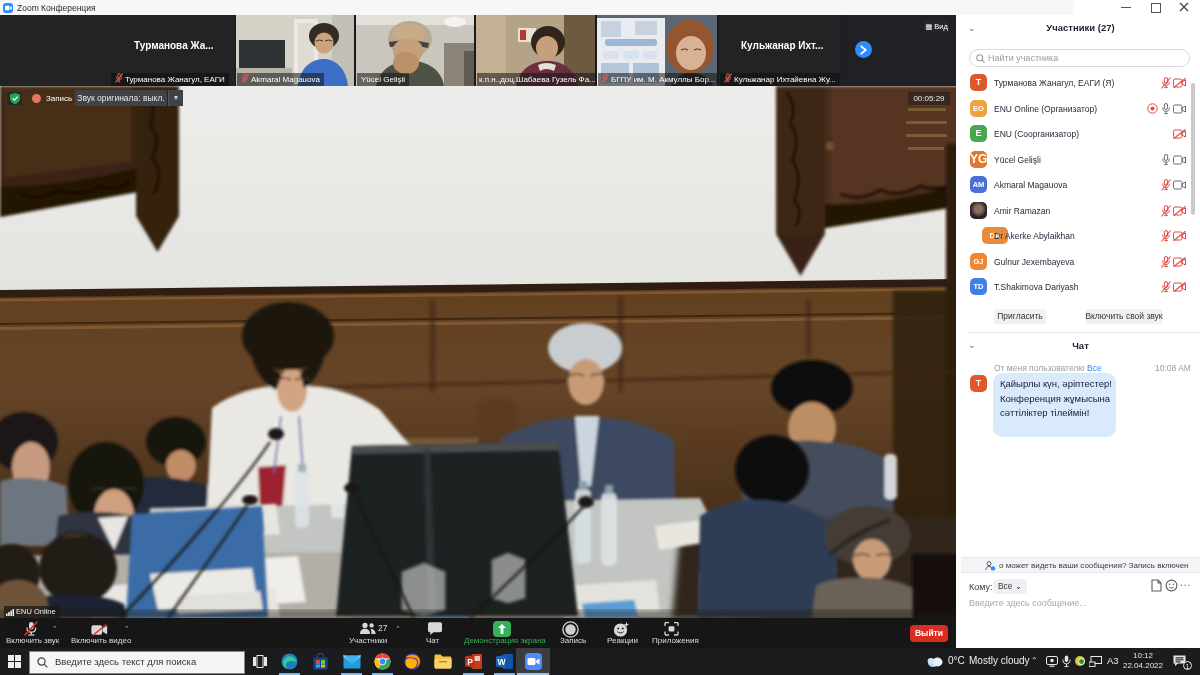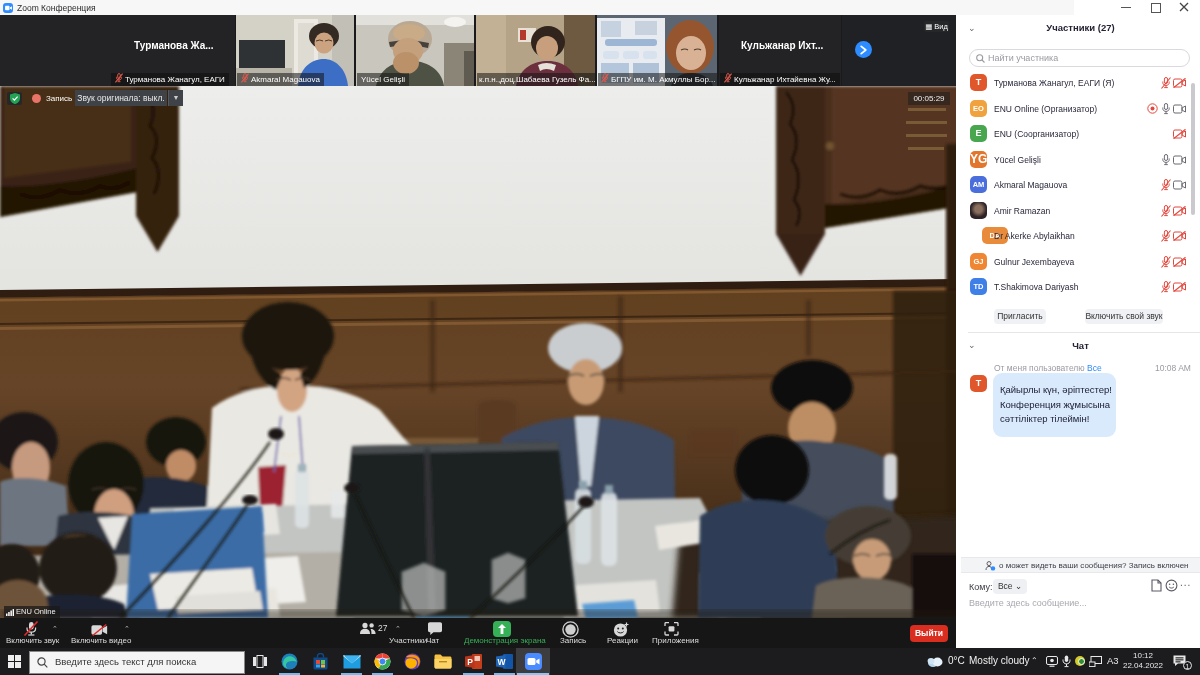--- a/index.html
+++ b/index.html
@@ -359,21 +359,21 @@
   <div class="abs" style="left:124px;top:7px;color:#bbb;font-size:7px;">⌃</div>
 
   <svg class="abs" style="left:359px;top:4px;" width="18" height="13" viewBox="0 0 18 13">
     <circle cx="6" cy="3.4" r="2.6" fill="#d8d8d8"></circle>
         <path d="M1 12 C1 8.4 3.2 6.8 6 6.8 C8.8 6.8 11 8.4 11 12 Z" fill="#d8d8d8"></path>
     <circle cx="12.6" cy="3.4" r="2.2" fill="#d8d8d8"></circle>
         <path d="M11.5 6.9 C14 6.7 16.6 8.2 16.6 11.9 L12.4 12 C12.4 9.8 12.4 8.4 11.5 6.9 Z" fill="#d8d8d8"></path>
   </svg>
   <div class="lbl" style="left:378px;top:5px;color:#ddd;font-size:8.5px;">27</div>
   <div class="abs" style="left:395px;top:7px;color:#bbb;font-size:7px;">⌃</div>
-  <div class="lbl" style="left:349px;top:18px;color:#ddd;margin-left:40px;">Участники</div>
+  <div class="lbl" style="left:349px;top:18px;color:#ddd;">Участники</div>
 
   <svg class="abs" style="left:427px;top:4px;" width="16" height="14" viewBox="0 0 16 14">
     <path d="M1 2 C1 1 1.8 0.3 2.8 0.3 H13.2 C14.2 0.3 15 1 15 2 V8.6 C15 9.6 14.2 10.3 13.2 10.3 H6.5 L3.3 13 V10.3 H2.8 C1.8 10.3 1 9.6 1 8.6 Z" fill="#d8d8d8"></path>
   </svg>
   <div class="lbl" style="left:426px;top:18px;color:#ddd;">Чат</div>
 
   <div class="abs" style="left:493px;top:3px;width:18px;height:16px;background:#35b057;border-radius:4px;"></div>
   <svg class="abs" style="left:497px;top:6px;" width="10" height="10" viewBox="0 0 10 10">
         <path d="M5 0 L9 4 H6.4 V10 H3.6 V4 H1 Z" fill="#fff"></path>
       </svg>
@@ -648,21 +648,21 @@
 
   <div class="abs" style="left:33px;top:294px;width:52px;height:15px;background:#f0f1f4;border-radius:4px;font-size:8.5px;color:#333;line-height:15px;text-align:center;">Пригласить</div>
   <div class="abs" style="left:124px;top:294px;width:78px;height:15px;background:#f0f1f4;border-radius:4px;font-size:8.5px;color:#333;line-height:15px;text-align:center;">Включить свой звук</div>
   <div class="abs" style="left:7px;top:317px;width:232px;height:1px;background:#e6e6ea;"></div>
 
   <div class="abs" style="left:7px;top:325px;color:#666;font-size:9px;">⌄</div>
   <div class="abs" style="left:0;top:325px;width:239px;text-align:center;font-size:9.5px;font-weight:bold;color:#232333;">Чат</div>
   <div class="abs" style="left:33px;top:348px;font-size:8.5px;color:#9a9aa2;">От меня пользователю <span style="color:#2d8cff;">Все</span></div>
   <div class="abs" style="left:194px;top:348px;font-size:8.5px;color:#9a9aa2;">10:08 AM</div>
   <div class="abs" style="left:9px;top:360px;width:17px;height:17px;background:#e0572b;border-radius:5px;color:#fff;font-size:9px;font-weight:bold;text-align:center;line-height:17px;">T</div>
-  <div class="abs" style="left:32px;top:358px;width:123px;height:64px;background:#d9eafc;border-radius:9px;color:#20203a;font-size:9.5px;line-height:14.5px;padding:10px 0 0 7px;box-sizing:border-box;">Қайырлы күн, әріптестер! Конференция жұмысына сәттіліктер тілеймін!</div>
+  <div class="abs" style="left:32px;top:358px;width:123px;height:64px;background:#d9eafc;border-radius:9px;color:#20203a;font-size:9.5px;line-height:14.5px;padding:4px 0 0 7px;box-sizing:border-box;">Қайырлы күн, әріптестер! Конференция жұмысына сәттіліктер тілеймін!</div>
 
   <div class="abs" style="left:0;top:542px;width:239px;height:16px;background:#f3f4f6;border-top:1px solid #e8e8ec;border-bottom:1px solid #e8e8ec;box-sizing:border-box;">
     <svg class="abs" style="left:24px;top:3px;" width="11" height="10" viewBox="0 0 11 10">
           <circle cx="4" cy="2.6" r="2" fill="none" stroke="#5a5a64" stroke-width="1"></circle>
           <path d="M1 9 C1 6.4 2.6 5.4 4 5.4 C5.4 5.4 7 6.4 7 9" fill="none" stroke="#5a5a64" stroke-width="1"></path>
           <circle cx="8" cy="7.4" r="2.2" fill="#2d8cff"></circle>
         </svg>
     <div class="abs" style="left:38px;top:3px;font-size:8px;color:#3c3c46;">о может видеть ваши сообщения? Запись включен</div>
   </div>
   <div class="abs" style="left:8px;top:567px;font-size:9px;color:#3c3c46;">Кому:</div>

